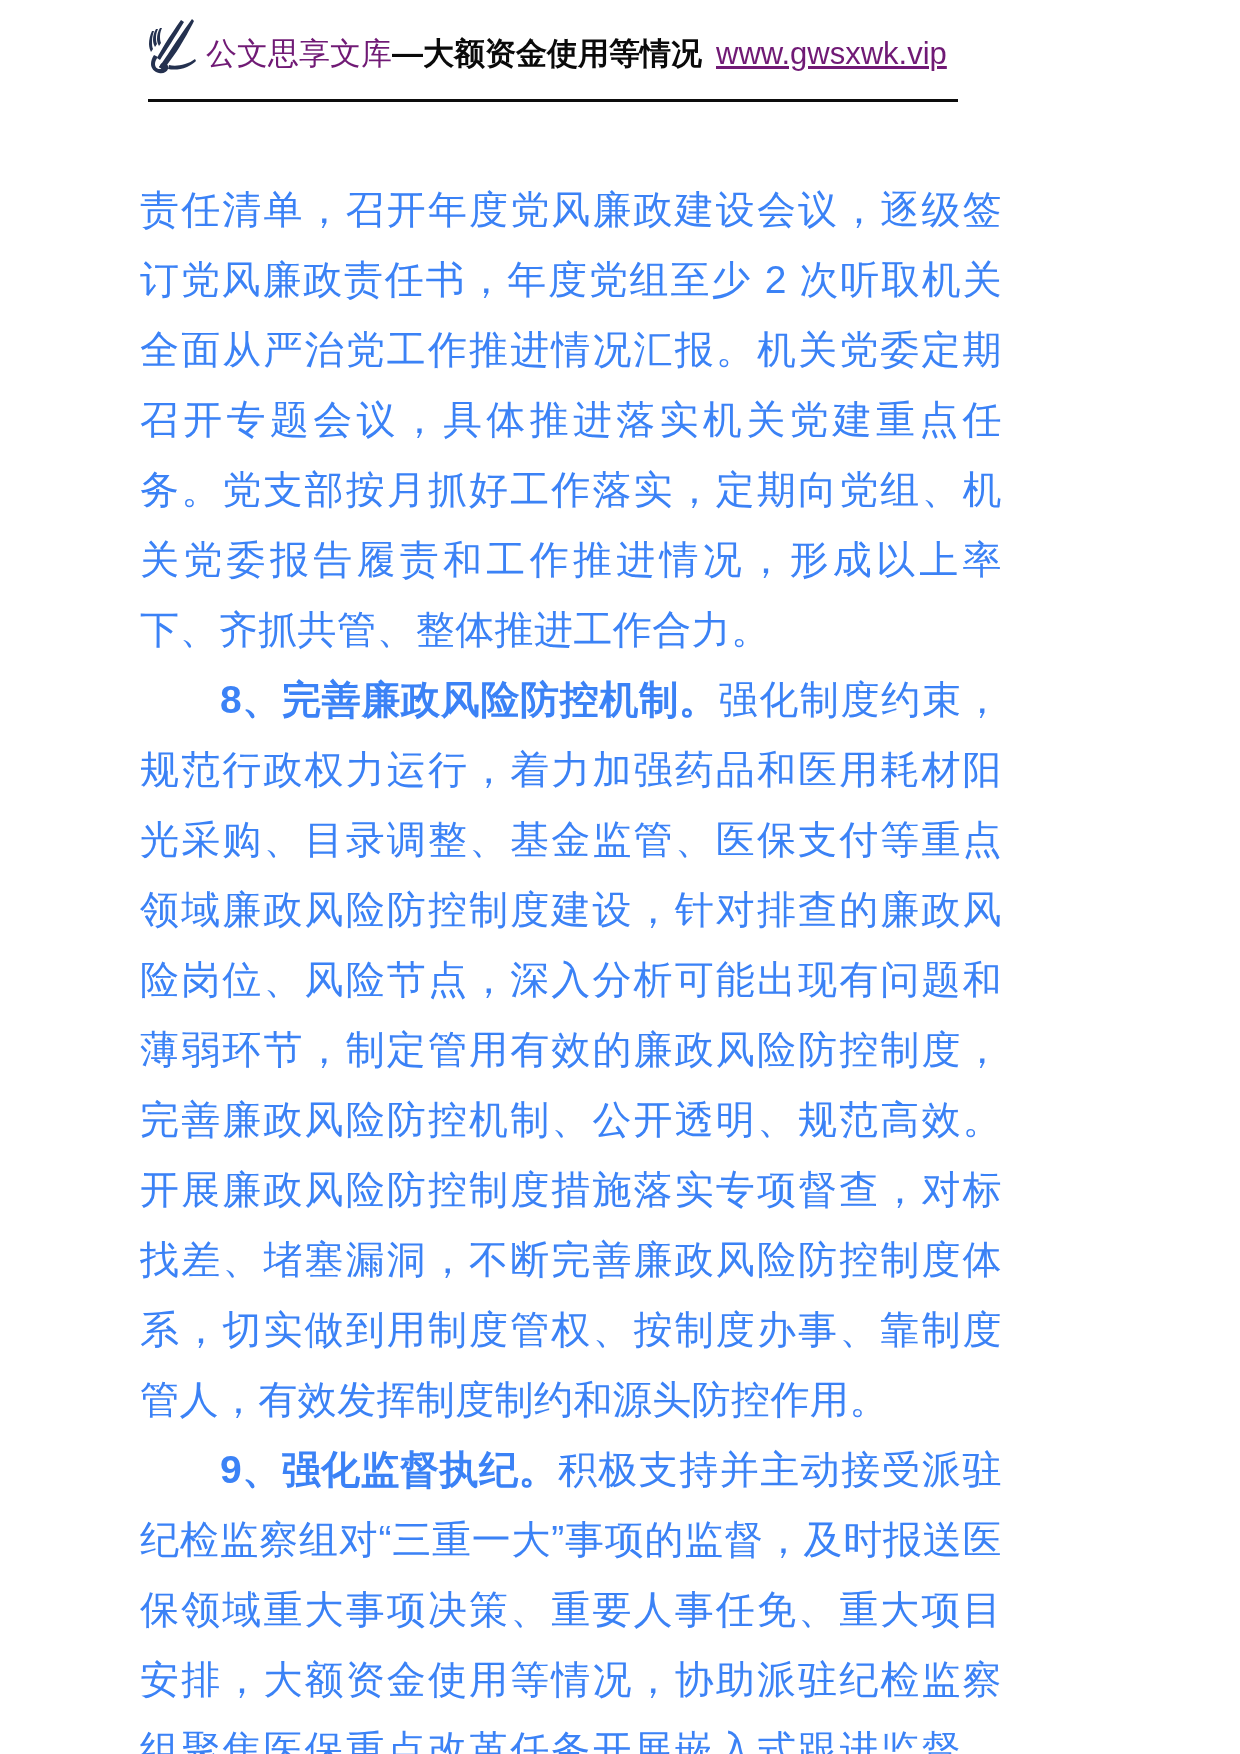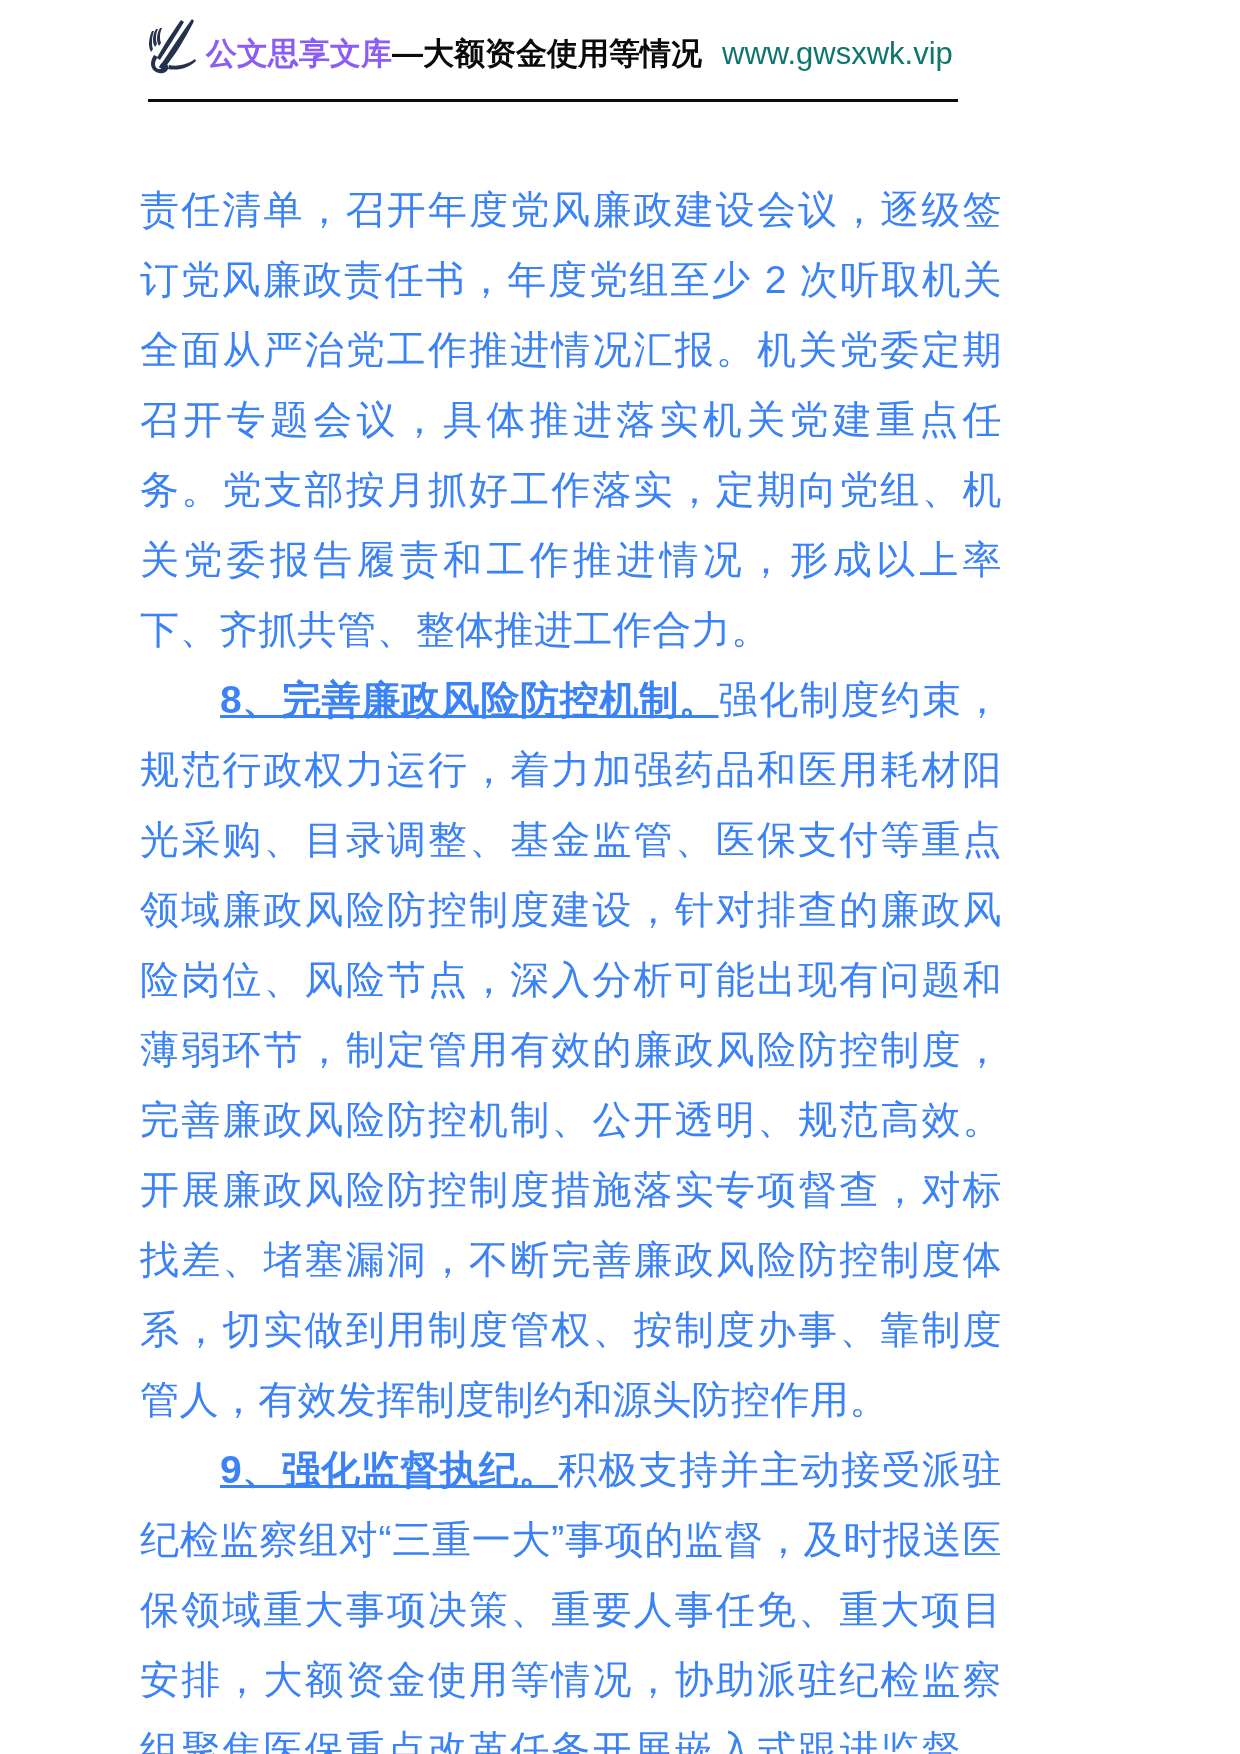--- a/index.html
+++ b/index.html
@@ -44,32 +44,33 @@
   }
   .header-text {
     font-size: 31px;
     line-height: 1;
     white-space: nowrap;
     letter-spacing: 0px;
     position: relative;
     top: 4px;
   }
   .brand-name {
-    color: #8b5cf6;
-    font-weight: 700;
+    color: #701a75;
+    font-weight: 400;
   }
   .brand-tag {
     color: #0a0a0a;
     font-weight: 600;
   }
   .brand-url {
-    color: #0f766e;
+    color: #701a75;
+    text-decoration: underline;
     text-underline-offset: 2px;
     font-weight: 400;
-    margin-left: 20px;
+    margin-left: 14px;
   }
   .header-rule {
     position: absolute;
     left: 148px;
     top: 99px;
     width: 810px;
     height: 3px;
     background: #0d0d0d;
   }
 
@@ -92,21 +93,20 @@
   }
   .para + .para {
     margin-top: 0px;
   }
   .indent {
     text-indent: 80px;
   }
   .para b, .bold-lead {
     font-weight: 700;
     letter-spacing: -0.6px;
-    text-decoration: underline;
   }
 </style>
 </head>
 <body>
 
 <div class="page">
 
   <div class="header">
     <div class="header-inner">
 

